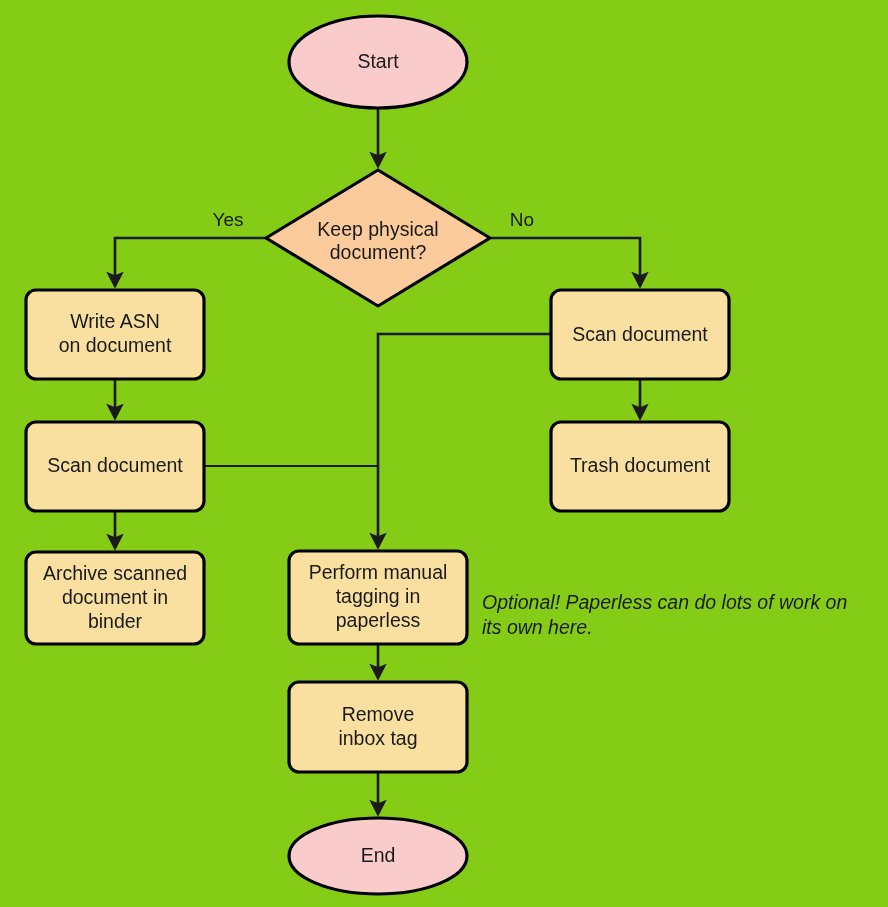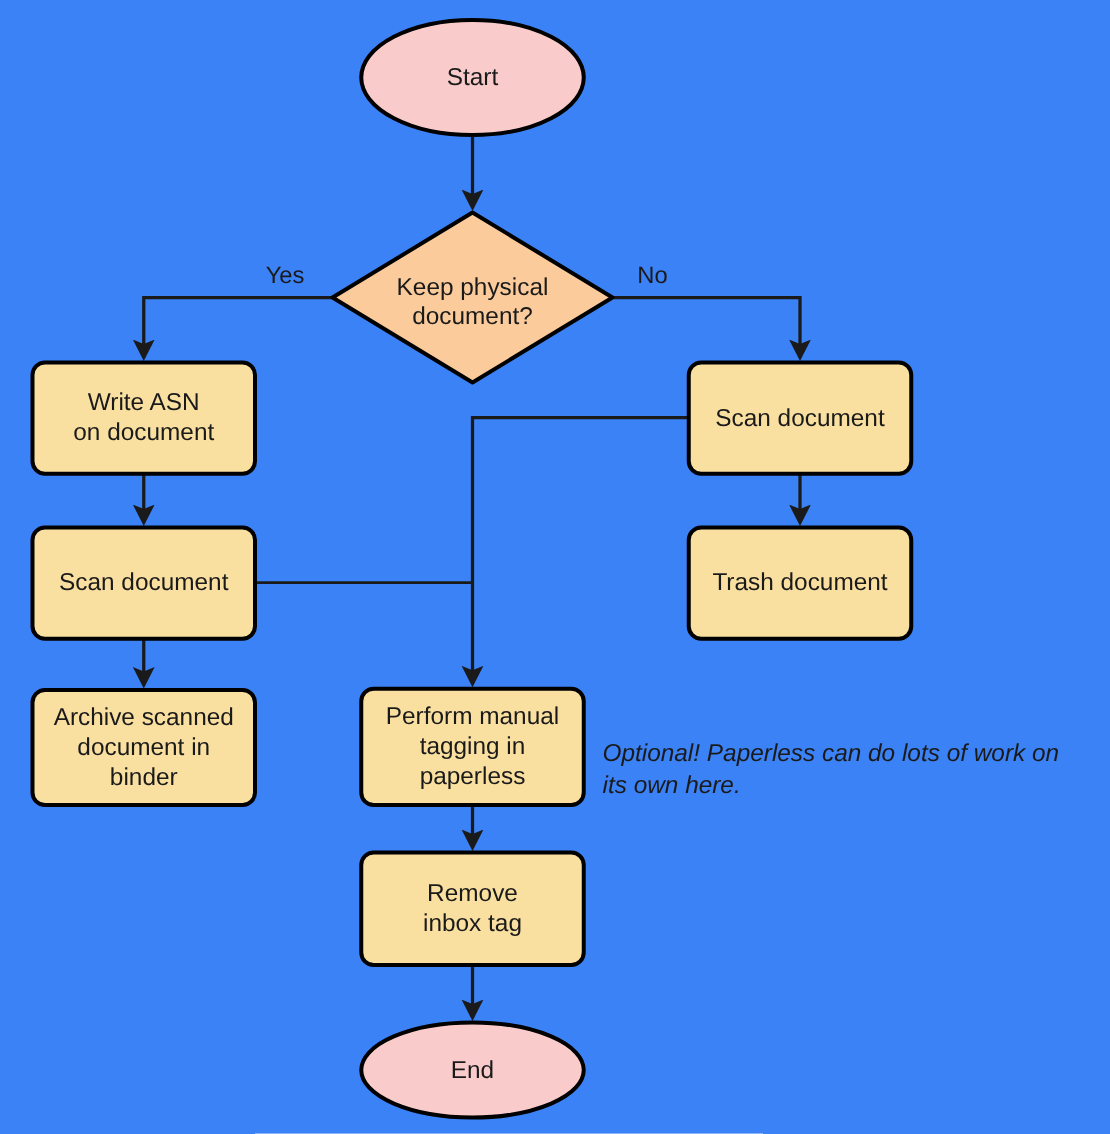--- a/index.html
+++ b/index.html
@@ -9,21 +9,21 @@
     background: #ffffff;
   }
   body {
     font-family: "Liberation Sans", sans-serif;
     -webkit-font-smoothing: antialiased;
   }
   #flow-root {
     position: relative;
     width: 888px;
     height: 907px;
-    background: #3b82f6;
+    background: #84cc16;
     overflow: hidden;
   }
   #flow-svg {
     position: absolute;
     top: 0;
     left: 0;
     width: 888px;
     height: 907px;
     display: block;
   }

